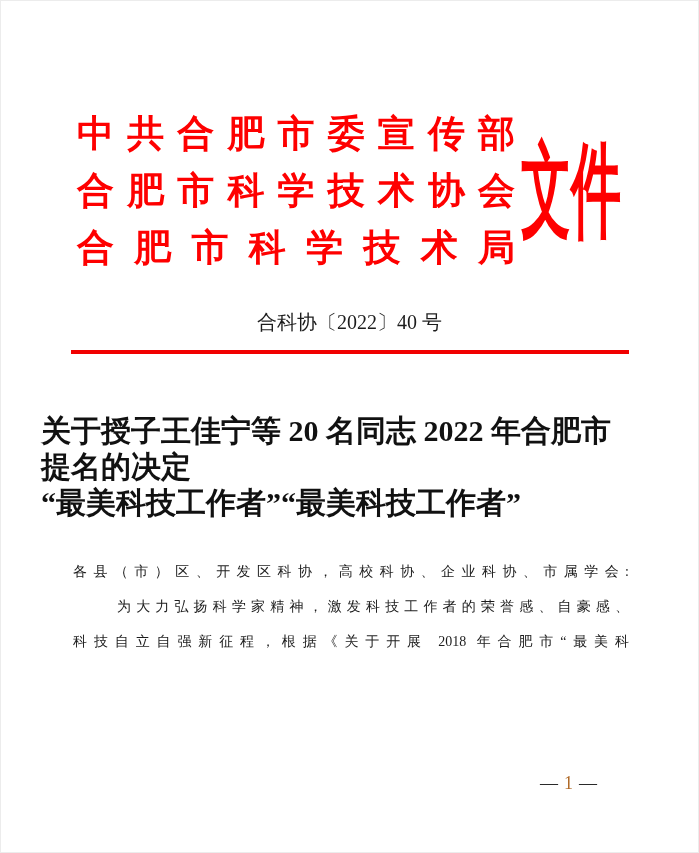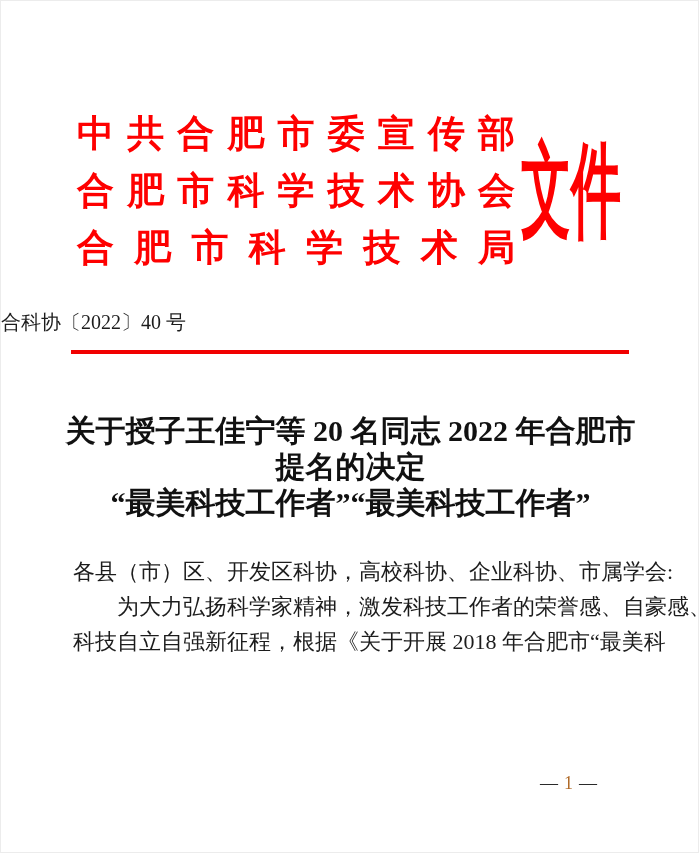--- a/index.html
+++ b/index.html
@@ -49,55 +49,55 @@
     transform-origin: left center;
     margin-left: 6px;
   }
 
   
   .doc-number {
     position: absolute;
     top: 308px;
     left: 0;
     width: 100%;
-    text-align: left;
+    text-align: center;
     font-size: 20px;
     color: #1c1c1c;
   }
 
   
   .red-rule {
     position: absolute;
     top: 349px;
     left: 70px;
     width: 558px;
     height: 4px;
     background: #f10000;
   }
 
   
   .title-block {
     position: absolute;
     top: 412px;
     left: 40px;
     width: 619px;
-    text-align: center;
+    text-align: left;
     font-size: 30px;
     font-weight: bold;
     line-height: 36px;
     color: #111111;
   }
 
   
   .body-block {
     position: absolute;
     top: 553px;
     left: 72px;
     width: 556px;
-    font-size: 22px;
+    font-size: 14px;
     line-height: 35px;
     color: #1c1c1c;
   }
   .body-line {
     text-align: justify;
     text-align-last: justify;
     white-space: nowrap;
   }
   .body-line.indent { text-indent: 44px; }
 

